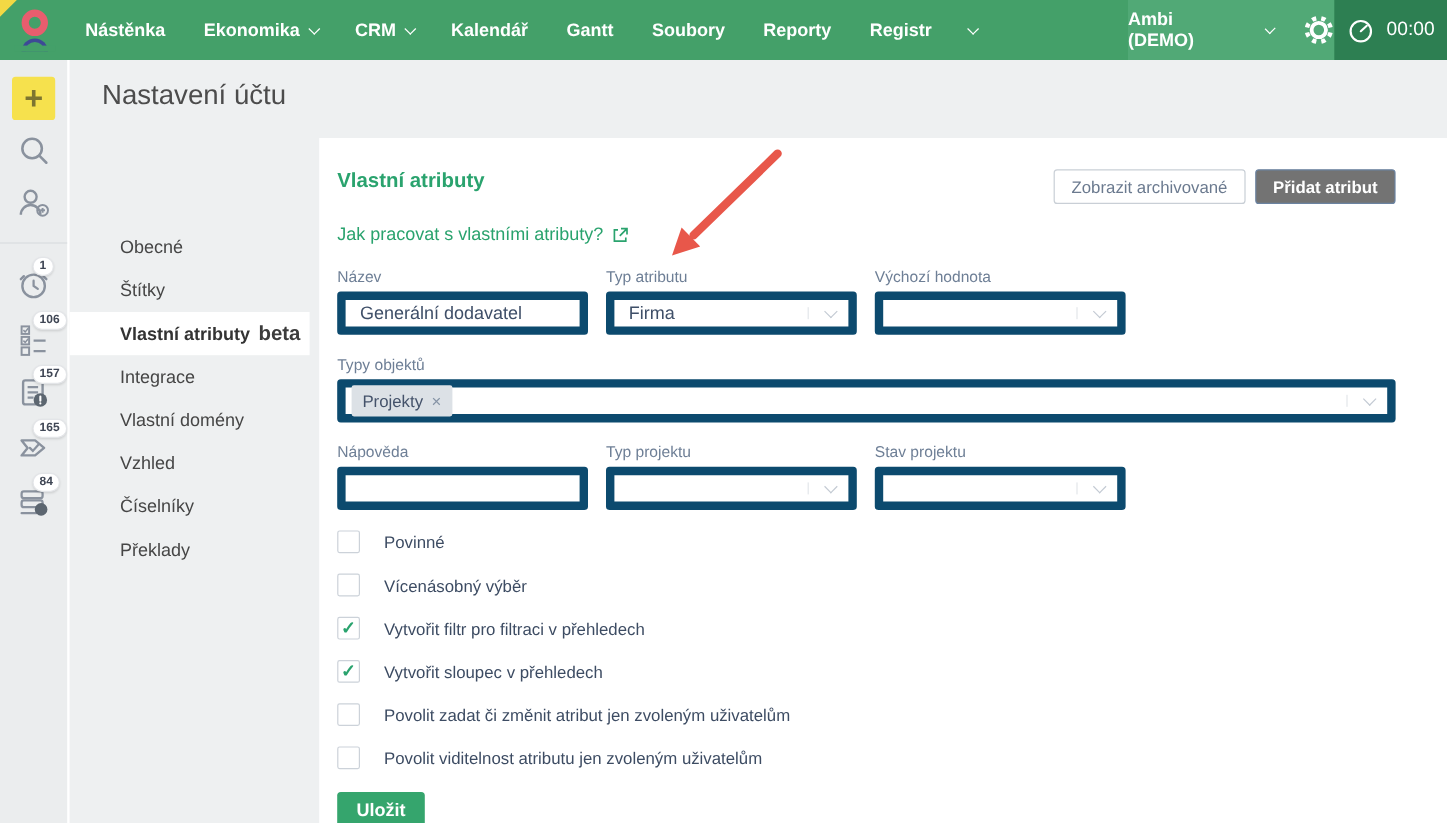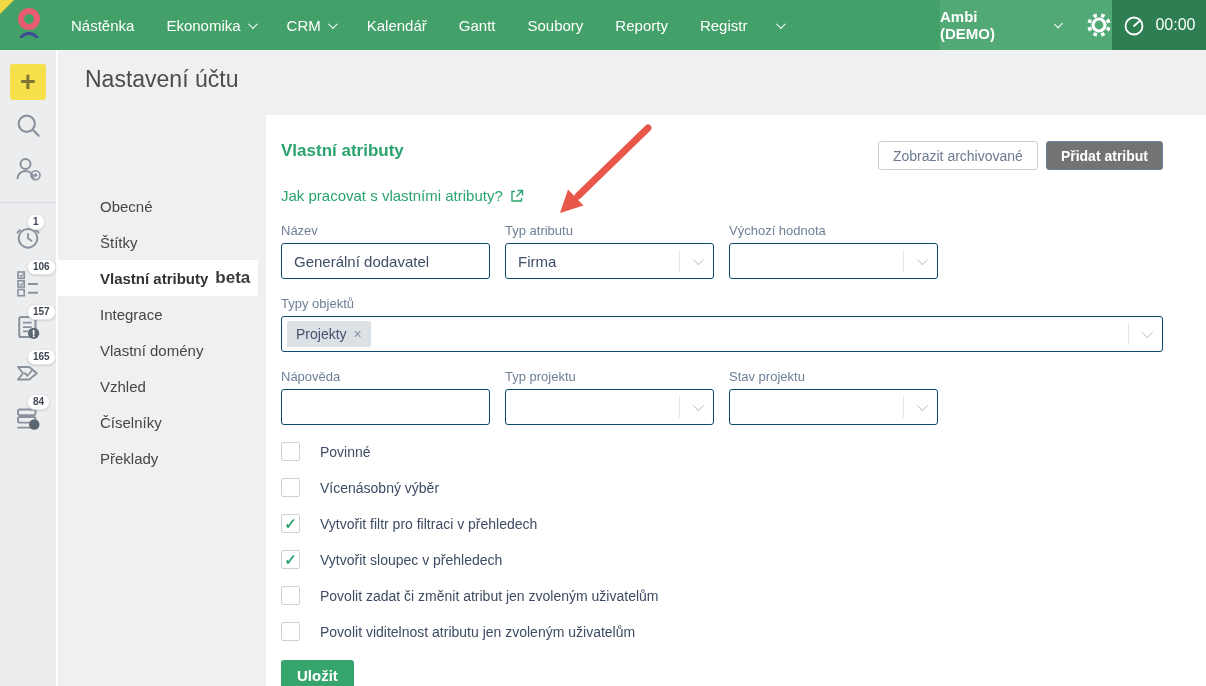--- a/index.html
+++ b/index.html
@@ -5,21 +5,21 @@
   * { margin:0; padding:0; box-sizing:border-box; }
   html,body { width:1206px; height:686px; }
   body { font-family:"Liberation Sans", sans-serif; background:#eef0f1; overflow:hidden; }
   .stage { position:relative; width:1206px; height:686px; }
 
   
   .topnav { position:absolute; top:0; left:0; width:1206px; height:50px; background:#44a069; display:flex; align-items:stretch; color:#fff; }
   .corner-fold { position:absolute; top:0; left:0; width:0; height:0; border-top:14px solid #f2d844; border-right:14px solid transparent; z-index:5; }
   .logo-box { width:58px; display:flex; align-items:center; justify-content:center; }
   .nav-items { display:flex; align-items:center; gap:6px; }
-  .nav-item { display:flex; align-items:center; gap:7px; padding:0 13px; height:50px; font-size:15px; font-weight:400; color:#fff; cursor:pointer; }
+  .nav-item { display:flex; align-items:center; gap:7px; padding:0 13px; height:50px; font-size:15px; font-weight:700; color:#fff; cursor:pointer; }
   .chev { width:7px; height:7px; border-right:1.6px solid currentColor; border-bottom:1.6px solid currentColor; transform:rotate(45deg) translateY(-2px); display:inline-block; }
   .nav-caret-only { padding:0 10px; height:50px; display:flex; align-items:center; }
   .sec-workspace { margin-left:auto; width:172px; background:#51a976; display:flex; align-items:center; justify-content:center; gap:26px; font-size:15px; font-weight:600; }
   .sec-alerts { width:85px; background:#3f9b64; display:flex; align-items:center; justify-content:center; gap:6px; position:relative; }
   .sec-timer { width:94px; background:#2d7f52; display:flex; align-items:center; justify-content:center; gap:9px; font-size:16px;text-align:center; }
   .bell-wrap { position:relative; }
   .nav-badge { position:absolute; top:-9px; left:10px; background:#e23c3c; color:#fff; font-size:10px; font-weight:bold; padding:2px 5px; border-radius:8px; line-height:1; }
   .avatar { width:34px; height:34px; border-radius:50%; background:#b9b2a8; overflow:hidden; position:relative; flex:none; }
   .avatar-fig { position:absolute; left:-4px; bottom:-6px; width:12px; height:16px; background:#f4f2ee; border-radius:4px 4px 2px 2px; }
 
@@ -45,21 +45,21 @@
   .btn { height:29px; border-radius:3px; font-size:14px; display:flex; align-items:center; padding:0 14px; cursor:pointer; font-family:"Liberation Sans", sans-serif; }
   .btn-outline { background:#fff; border:1px solid #c9cfd6; color:#6b7a8f; }
   .btn-slate { background:#737373; border:1px solid #6b83a1; color:#fff; font-weight:bold; }
   .help-link { margin-top:17px; display:flex; align-items:center; gap:7px; font-size:15px; color:#2aa36e; cursor:pointer; width:max-content; }
 
   .form { margin-top:19px; }
   .frow { display:flex; gap:15px; margin-bottom:17px; }
   .field { width:209px; }
   .field.wide { width:882px; }
   .flabel { font-size:13px; color:#6e7f96; margin-bottom:5px; }
-  .box { width:100%; height:36px; border:1px solid #0c4a6e; border-radius:3px; background:#fff; font-size:15px; color:#3f4f68; padding:0 12px; display:flex; align-items:center; font-family:"Liberation Sans", sans-serif; }
+  .box { width:100%; height:36px; border:7px solid #0c4a6e; border-radius:3px; background:#fff; font-size:15px; color:#3f4f68; padding:0 12px; display:flex; align-items:center; font-family:"Liberation Sans", sans-serif; }
   input.box { outline:none; }
   .select { position:relative; padding-right:40px; cursor:pointer; }
   .chev-zone { position:absolute; right:0; top:6px; bottom:6px; width:34px; border-left:1px solid #e3e6ea; display:flex; align-items:center; justify-content:center; color:#c3cad3; }
   .sel-chev { width:8px; height:8px; border-right:1.5px solid currentColor; border-bottom:1.5px solid currentColor; transform:rotate(45deg) translateY(-2px); }
   .tag { background:#dce1e6; border-radius:2px; height:26px; display:flex; align-items:center; gap:7px; padding:0 9px; font-size:14px; color:#44526a; }
   .tag-x { color:#8593a5; font-size:14px; cursor:pointer; }
 
   .cb-row { display:flex; align-items:center; gap:20px; margin-bottom:17px; }
   .checkbox { width:19px; height:19px; border:1px solid #ccd2d9; border-radius:2px; background:#fff; cursor:pointer; display:flex; align-items:center; justify-content:center; font-size:15px; font-weight:bold; color:#2aa36e; line-height:1; flex:none; }
   .cb-label { font-size:14px; color:#3d4c63; }

